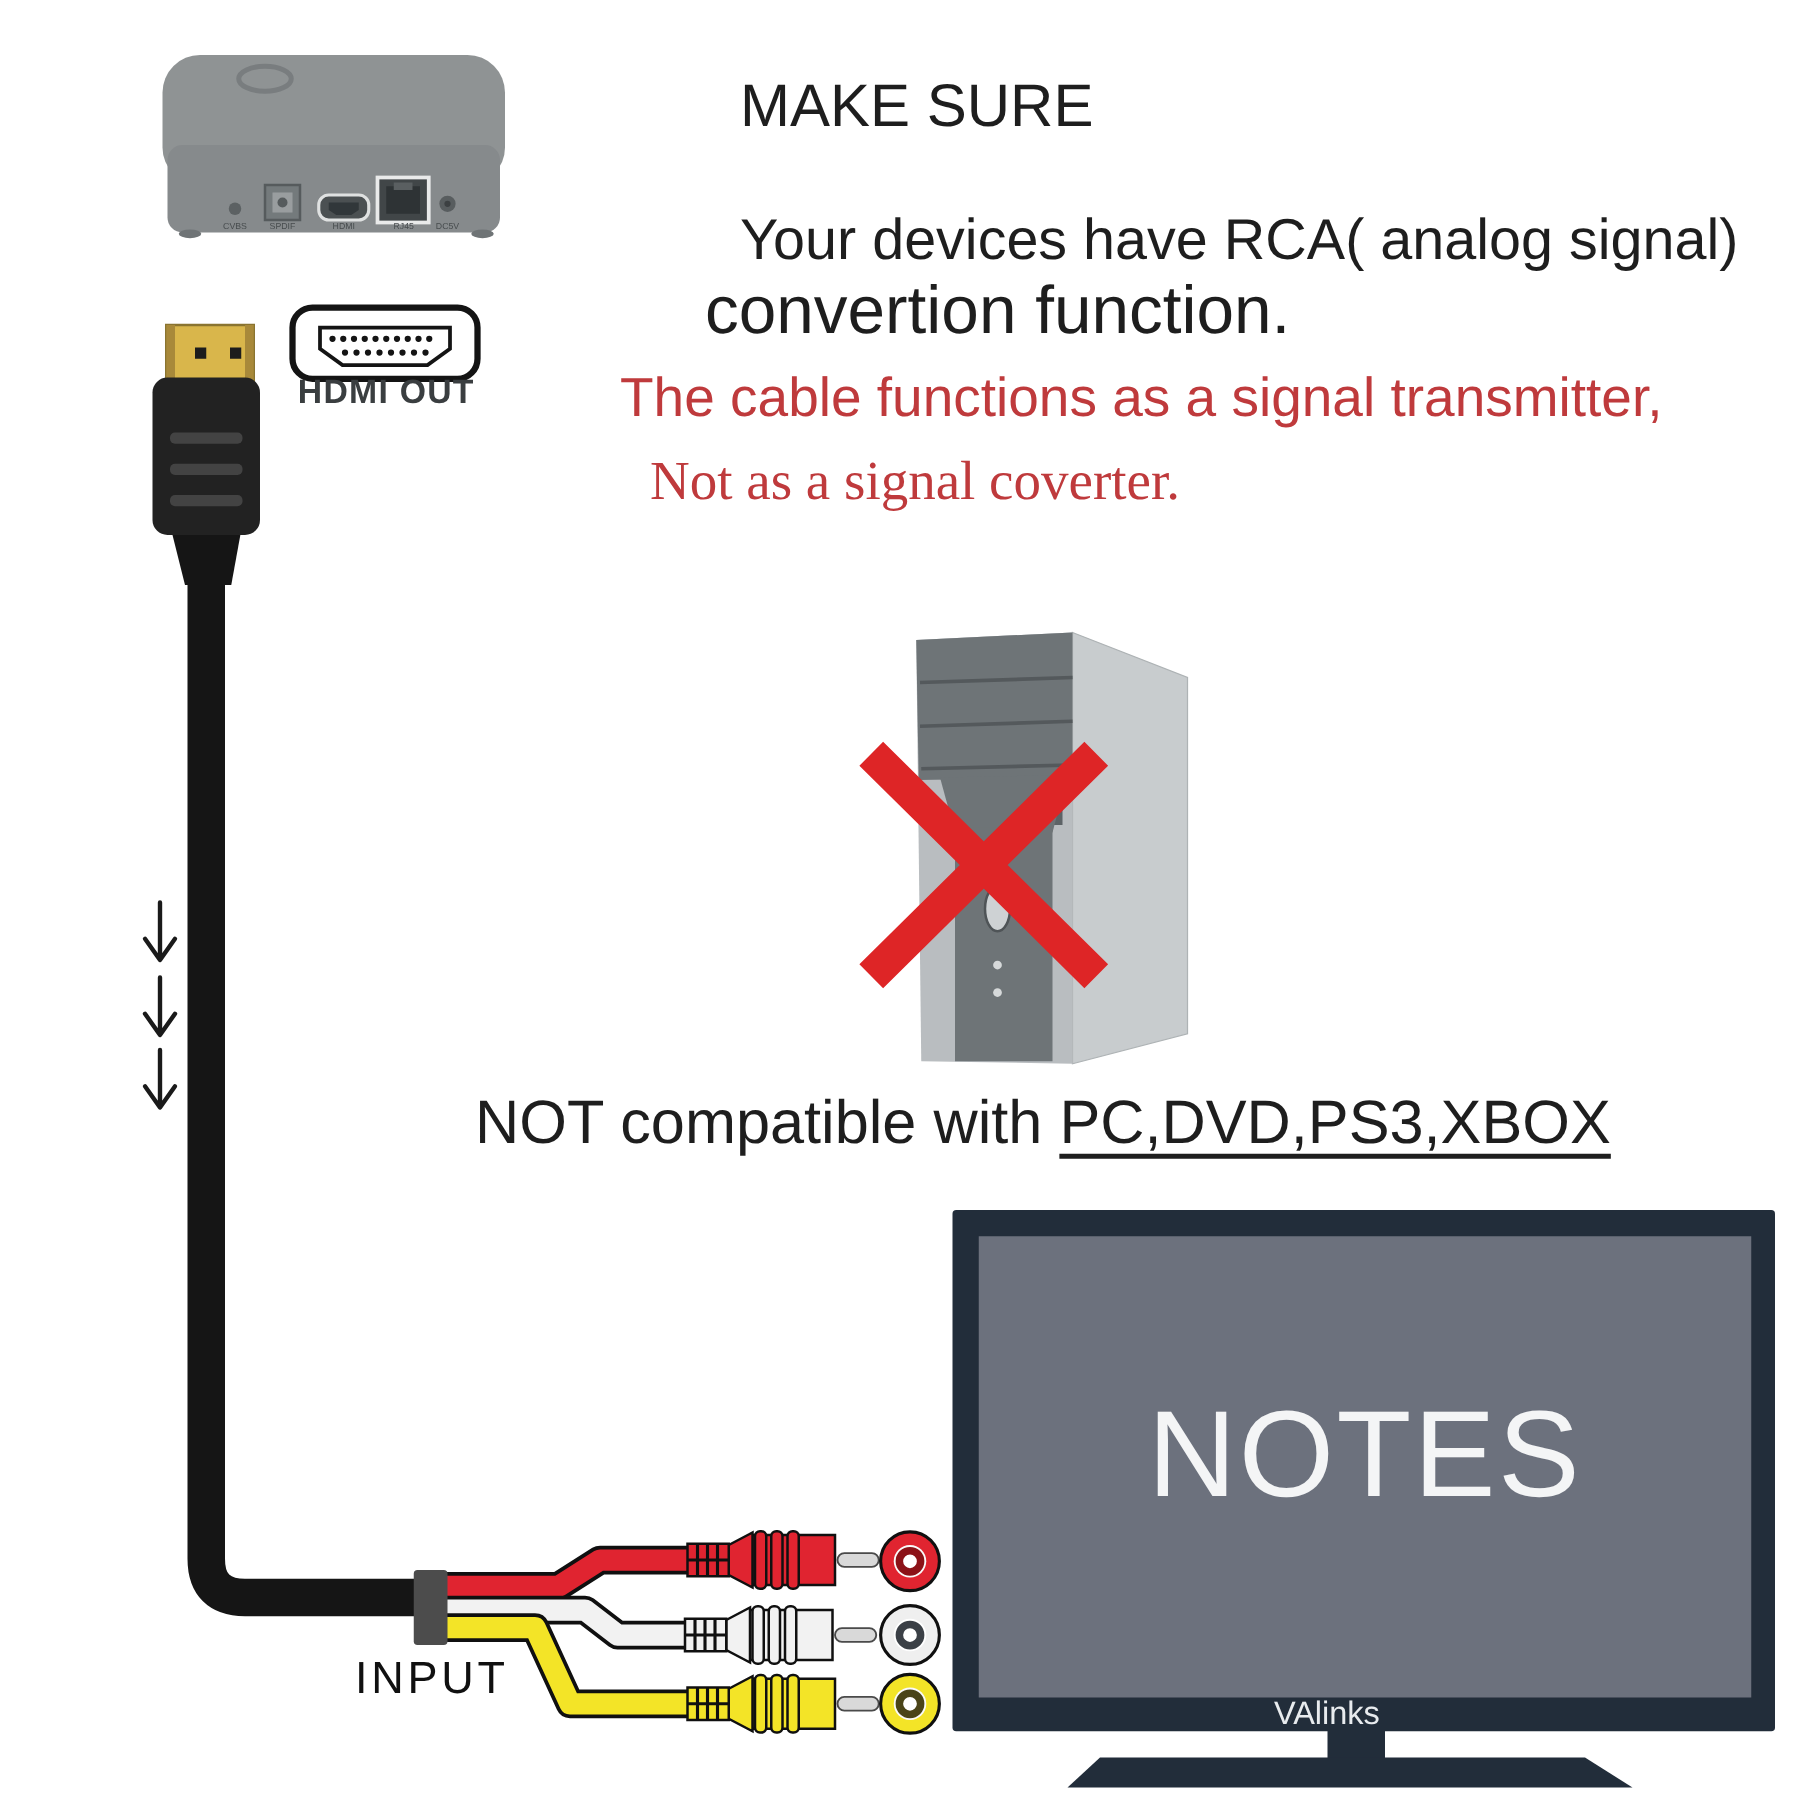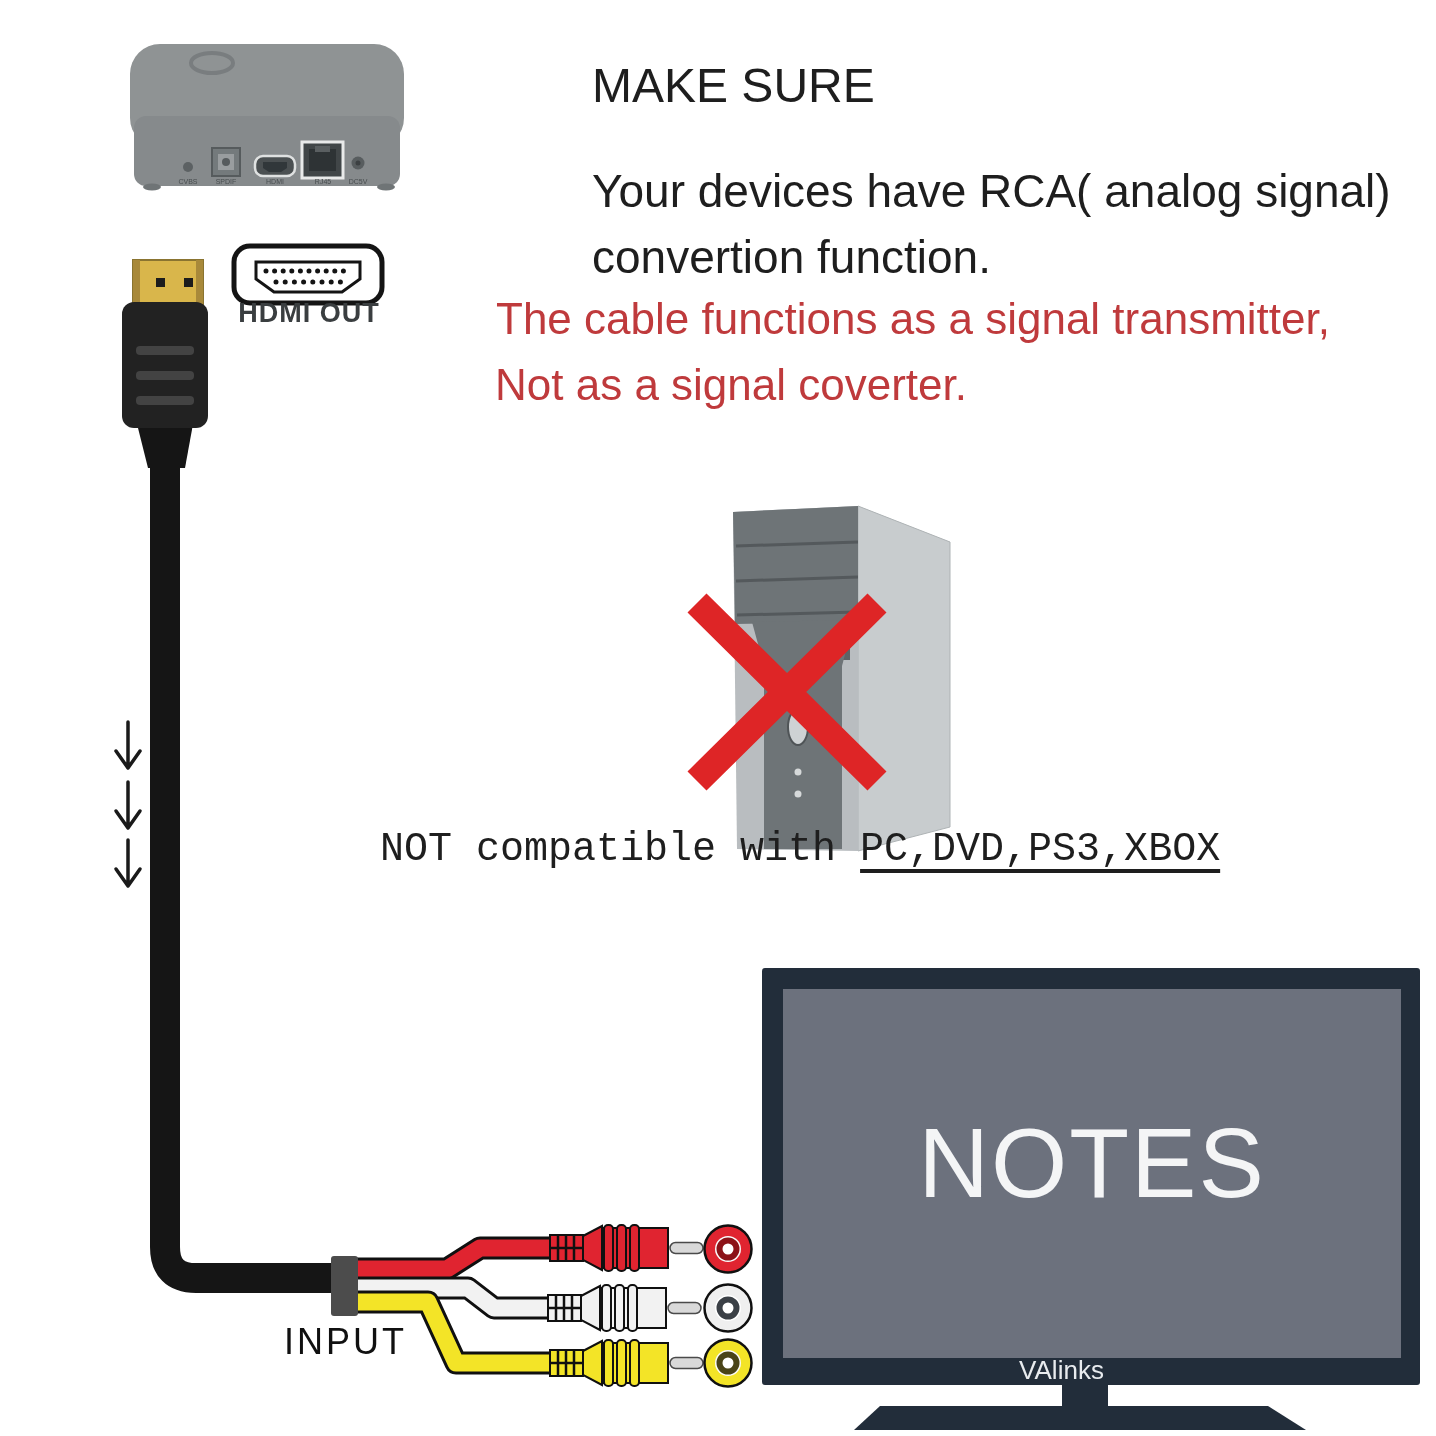--- a/index.html
+++ b/index.html
@@ -4,24 +4,24 @@
 <style>
   html,body{margin:0;padding:0;}
   body{
     width:1436px;height:1436px;position:relative;background:#ffffff;
     font-family:"Liberation Sans", sans-serif;overflow:hidden;
   }
   #scene{position:absolute;left:0;top:0;width:1436px;height:1436px;}
   .txt{position:absolute;white-space:nowrap;line-height:1;color:var(--text-black,#1e1e1e);}
   .h-title{left:592px;top:62px;font-size:48px;}
   .h-line1{left:592px;top:140px;font-size:46px;margin-top:28px;}
-  .h-line2{left:592px;top:221px;font-size:46px;margin-top:13px;}
+  .h-line2{left:564px;top:221px;font-size:54px;}
   .warn1{left:496px;top:297px;font-size:44px;color:var(--warning-red,#bf3a3c);}
-  .warn2{left:495px;top:363px;font-size:44px;color:var(--warning-red,#bf3a3c);}
-  .compat{left:380px;top:830px;font-size:40px;font-family:Liberation Mono, monospace;}
+  .warn2{left:520px;top:363px;font-size:44px;color:var(--warning-red,#bf3a3c);font-family:Liberation Serif, serif;}
+  .compat{left:380px;top:874px;font-size:49px;}
   .compat .devices{text-decoration:underline;text-decoration-thickness:3.5px;text-underline-offset:9px;}
   .hdmi-out-label{left:234px;top:300px;width:150px;text-align:center;font-size:27px;font-weight:bold;color:#3a3e40;letter-spacing:1px;}
   .input-label{left:284px;top:1324px;font-size:36px;letter-spacing:3px;color:#101010;text-align:right;}
   .notes-label{left:783px;top:1114px;width:618px;text-align:center;font-size:98px;letter-spacing:2px;color:#f4f5f6;}
   .brand-label{left:762px;top:1357px;width:599px;text-align:center;font-size:26px;color:#e8ebee;}
   .port-label{position:absolute;width:44px;text-align:center;font-size:7px;color:#474c4e;top:178px;}
 </style>
 </head>
 <body>
 

